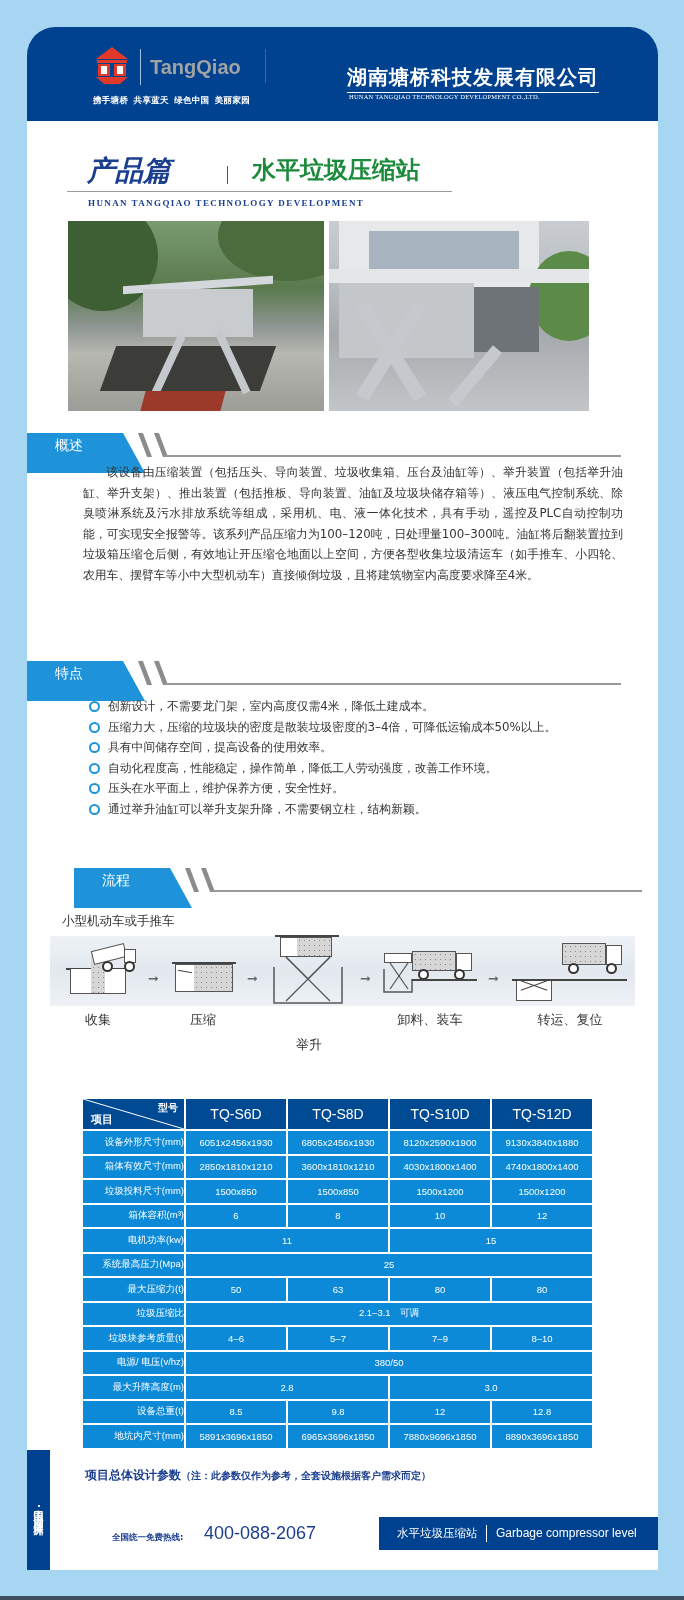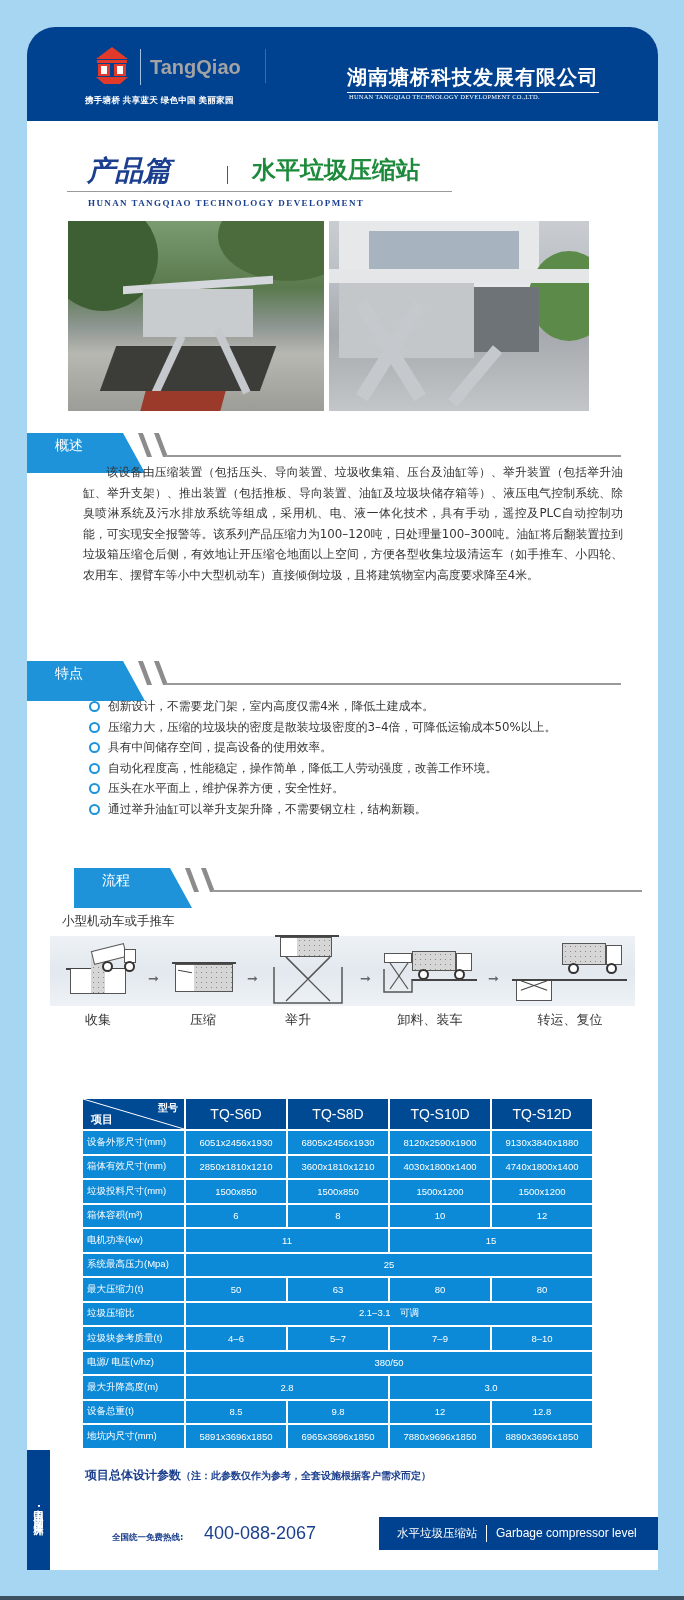--- a/index.html
+++ b/index.html
@@ -16,22 +16,22 @@
   }
   .header {
     position: absolute; left: 0; top: 0; width: 631px; height: 94px;
     background: #004290;
   }
   .logo-mark { position: absolute; left: 67px; top: 20px; width: 36px; height: 38px; }
   .logo-name { position: absolute; left: 113px; top: 22px; height: 36px; border-left: 1px solid #9fc1e6;
     padding-left: 9px; color: #a3a3a3; font-size: 20px; font-weight: bold; line-height: 36px;
     font-family: "Liberation Sans", sans-serif; }
   .logo-sep2 { position: absolute; left: 238px; top: 22px; width: 1px; height: 34px; background: #3a6aa8; }
-  .slogan { position: absolute; left: 58px; top: 68px; color: #fff; font-size: 8.5px; font-weight: bold;
-    letter-spacing: 0.3px; font-family: Liberation Sans, sans-serif; }
+  .slogan { position: absolute; left: 66px; top: 68px; color: #fff; font-size: 8.5px; font-weight: bold;
+    letter-spacing: 0.3px; font-family: Liberation Mono, monospace; }
   .company-cn { position: absolute; left: 320px; top: 37px; color: #fff; font-size: 20px; font-weight: bold;
     font-family: "DejaVu Serif", serif; letter-spacing: 1px; border-bottom: 1px solid #fff; padding-bottom: 1px; }
   .company-en { position: absolute; left: 322px; top: 66px; color: #fff; font-size: 6.5px;
     font-family: "Liberation Serif", serif; letter-spacing: 0.2px; }
 
   .page-title-row { position: absolute; left: 40px; top: 125px; width: 385px; height: 40px; border-bottom: 1px solid #9a9a9a; }
   .title-cat { position: absolute; left: 20px; top: 0; color: #1b3f8e; font-size: 28px; font-weight: bold; font-style: italic; }
   .title-bar { position: absolute; left: 160px; top: 14px; width: 1px; height: 18px; background: #555; }
   .title-product { position: absolute; left: 185px; top: 2px; color: #1c8a3a; font-size: 24px; font-weight: bold; }
   .title-sub { position: absolute; left: 61px; top: 171px; color: #1b3f8e; font-size: 9px; font-weight: bold;
@@ -80,21 +80,21 @@
 
   .specs { position: absolute; left: 54px; top: 1070px; border-collapse: separate; border-spacing: 2px; }
   .specs th { background: #004a94; color: #fff; font-weight: normal; font-size: 14px; height: 30px; width: 100px;
     font-family: "Liberation Sans", sans-serif; }
   .specs th.corner { width: 101px; position: relative; font-size: 11px; }
   .corner-tl { position: absolute; left: 8px; bottom: 2px; font-size: 11px; font-weight: bold; }
   .corner-br { position: absolute; right: 6px; top: 2px; font-size: 10px; font-weight: bold; margin-left: 10px; }
   .corner svg { position: absolute; left: 0; top: 0; }
   .specs td { background: #0c8ad8; color: #fff; font-size: 9.5px; height: 22.5px; text-align: center;
     font-family: "Liberation Sans", sans-serif; }
-  .specs td.rowhead { text-align: left; padding-left: 4px; font-size: 9.5px; white-space: nowrap; }
+  .specs td.rowhead { text-align: right; padding-left: 4px; font-size: 9.5px; white-space: nowrap; }
 
   .note { position: absolute; left: 58px; top: 1440px; color: #1b3f8e; font-size: 12px; font-weight: bold; }
   .note small { font-size: 10px; font-weight: bold; }
 
   .hotline-label { position: absolute; left: 85px; top: 1505px; color: #1b3f8e; font-size: 8.5px; font-weight: bold; }
   .hotline-num { position: absolute; left: 177px; top: 1496px; color: #1b3f8e; font-size: 18px; font-family: "Liberation Sans", sans-serif; }
   .footer-bar { position: absolute; left: 352px; top: 1490px; width: 279px; height: 33px; background: #004290;
     color: #fff; font-size: 11.5px; line-height: 33px; }
   .footer-cn { position: absolute; left: 18px; top: 0; }
   .footer-sep { position: absolute; left: 107px; top: 8px; width: 1px; height: 17px; background: #fff; }
@@ -243,21 +243,21 @@
       <div class="ln" style="left:8px;top:44px;width:28px;height:1px;transform:rotate(-20deg);"></div>
       <div class="box" style="left:50px;top:2px;width:44px;height:22px;"></div>
       <div class="dots" style="left:51px;top:3px;width:42px;height:20px;"></div>
       <div class="box" style="left:94px;top:4px;width:16px;height:20px;"></div>
       <div class="wheel" style="left:56px;top:22px;"></div>
       <div class="wheel" style="left:94px;top:22px;"></div>
     </div>
 
     <div class="flow-label" style="left:26px;width:44px;">收集</div>
     <div class="flow-label" style="left:131px;width:44px;">压缩</div>
-    <div class="flow-label" style="left:226px;width:44px;">举升</div>
+    <div class="flow-label" style="left:237px;width:44px;margin-top:25px;">举升</div>
     <div class="flow-label" style="left:340px;width:80px;">卸料、装车</div>
     <div class="flow-label" style="left:480px;width:80px;">转运、复位</div>
   </div>
 
 
   <table class="specs">
     <thead>
       <tr>
         <th class="corner">
           <svg width="101" height="30">

